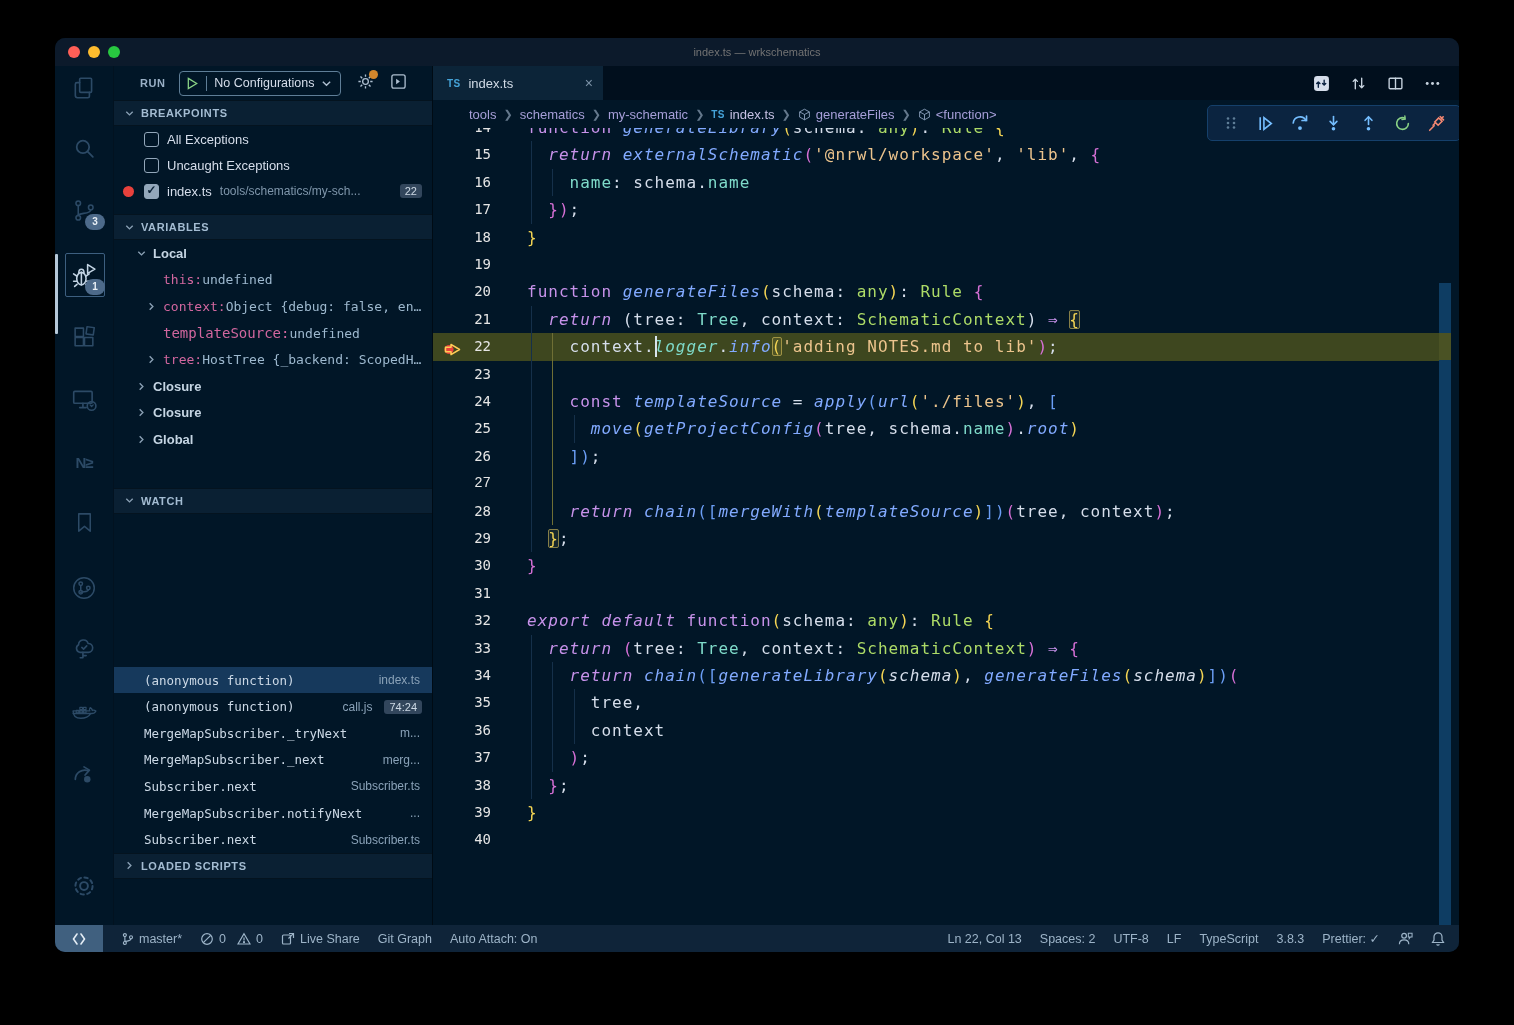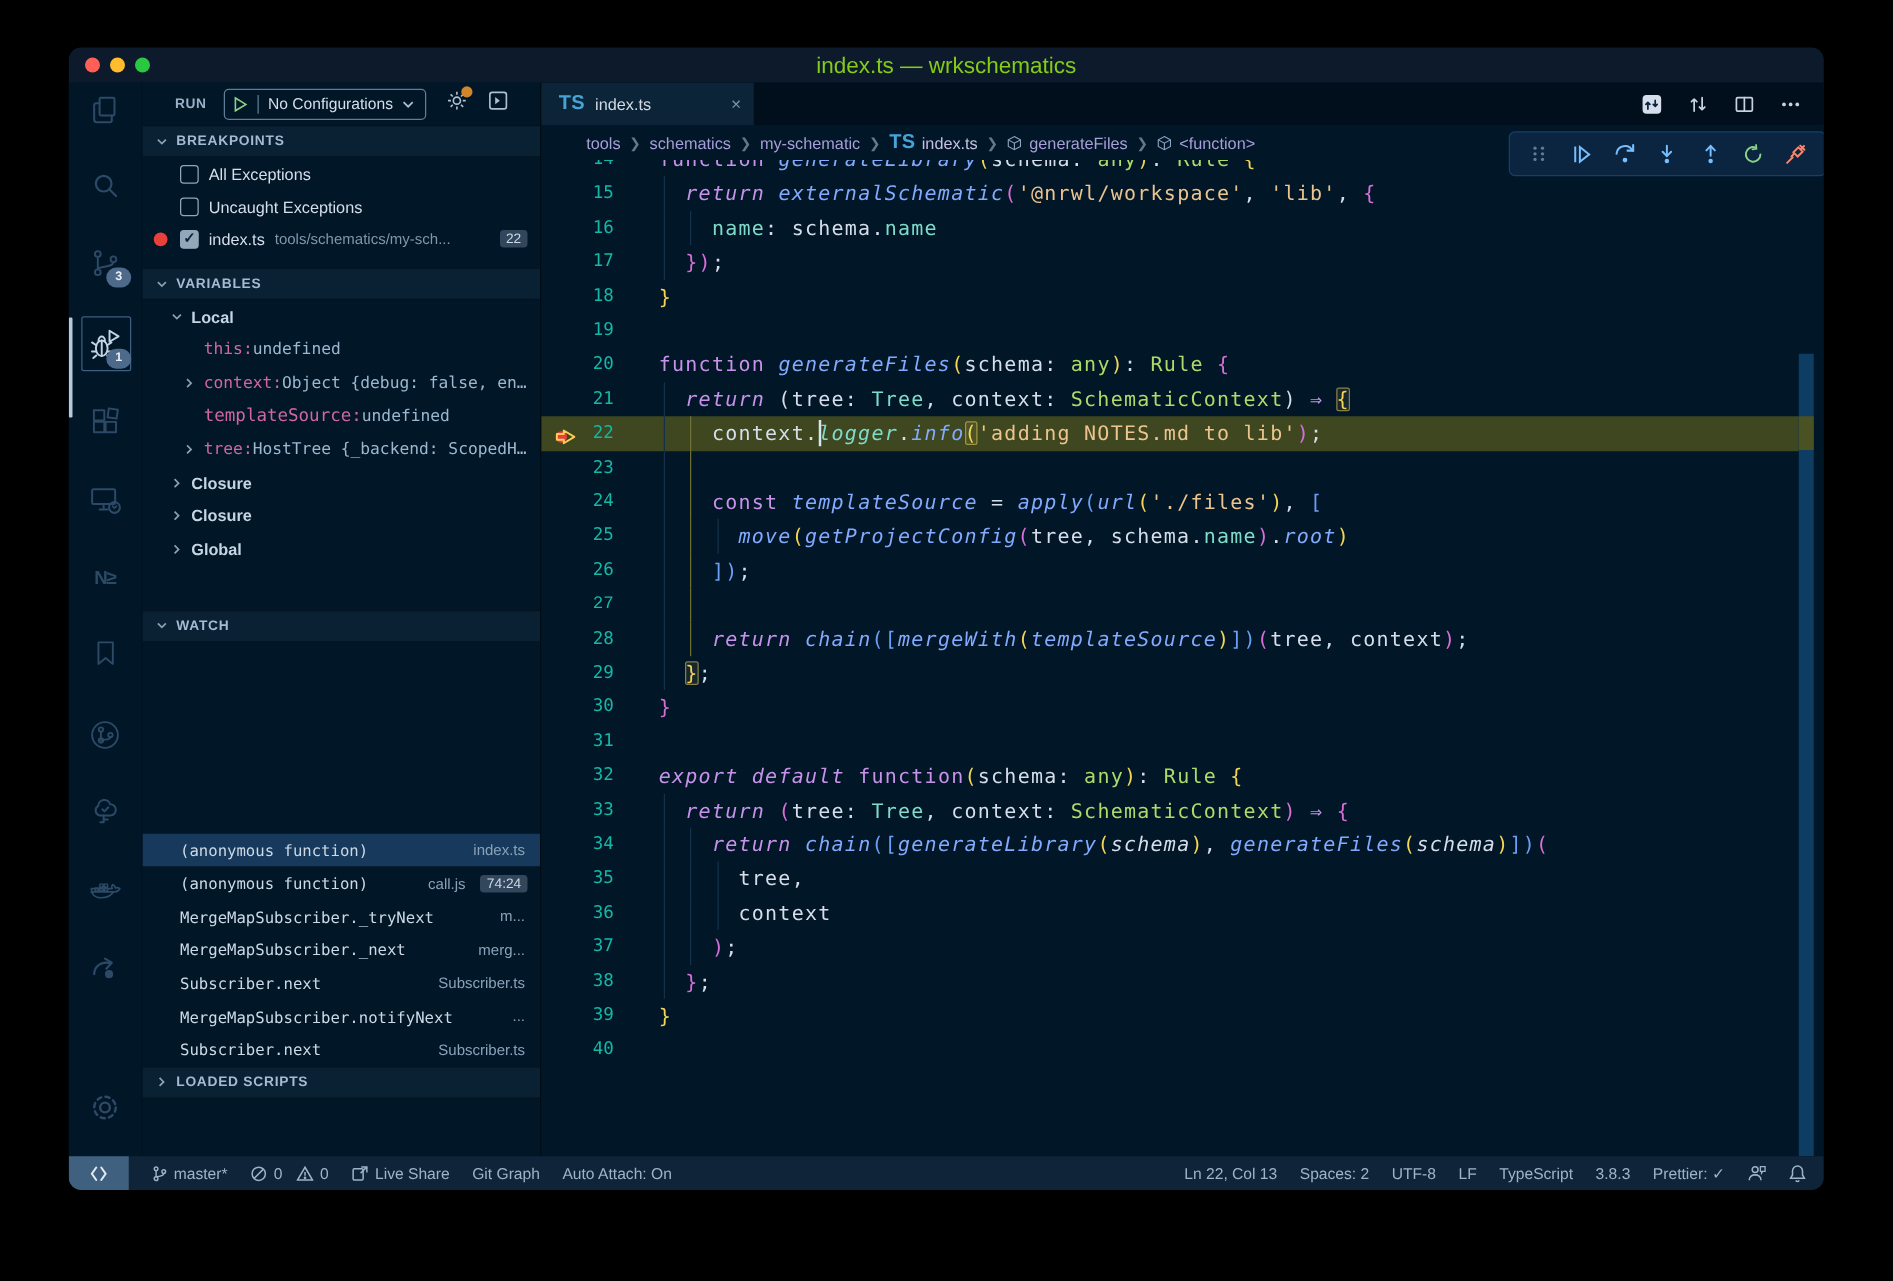--- a/index.html
+++ b/index.html
@@ -3,21 +3,21 @@
 <meta charset="utf-8">
 <style>
   html,body{margin:0;padding:0;background:#000;width:1514px;height:1025px;overflow:hidden;
     font-family:"Liberation Sans",sans-serif;-webkit-font-smoothing:antialiased;}
   .window{position:absolute;left:55px;top:38px;width:1404px;height:914px;background:#011627;
     border-radius:10px;overflow:hidden;box-shadow:0 18px 60px rgba(0,0,0,.7);}
   
   .titlebar{position:absolute;left:0;top:0;width:100%;height:28px;background:#0c1a2b;display:flex;align-items:center;}
   .lights{position:absolute;left:13px;top:8px;display:flex;gap:8px;}
   .light{width:12px;height:12px;border-radius:50%;}
-  .title{width:100%;text-align:center;font-size:18px;color:#84cc16;}
+  .title{width:100%;text-align:center;font-size:11px;color:#737373;}
   
   .content{position:absolute;left:0;top:28px;width:1404px;height:859px;display:flex;}
   
   .activitybar{position:relative;width:58px;height:100%;background:#011627;border-right:1px solid #021220;flex:none;}
   .ab-item{position:absolute;left:0;width:58px;height:48px;display:flex;align-items:center;justify-content:center;color:#2c4a66;}
   .ab-item svg{display:block;}
   .ab-item.active{color:#c3d4e4;}
   .ab-item.active .ab-box{position:absolute;left:10px;top:2px;width:38px;height:42px;border:1px solid #3d5f80;border-radius:2px;}
   .ab-indicator{position:absolute;left:0;top:-16px;width:3px;height:80px;background:#b6c9da;border-radius:1px;}
   .ab-badge{position:absolute;right:8px;bottom:4px;min-width:16px;height:16px;border-radius:9px;background:#4d6a8a;
@@ -51,31 +51,31 @@
   .frame-name{font-family:"DejaVu Sans Mono",monospace;font-size:12.5px;color:#ccd9e6;white-space:nowrap;}
   .frame-file{margin-left:auto;color:#8aa2b8;font-size:12px;padding-right:12px;white-space:nowrap;}
   .frame.selected{background:#16395c;}
   .spacer{flex:none;}
   
   .editor{position:relative;flex:1;height:100%;background:#011627;overflow:hidden;}
   .tabbar{position:absolute;left:0;top:0;width:100%;height:34px;background:#010f1d;display:flex;z-index:6;}
   .tab{width:146px;height:34px;background:#0c2438;display:flex;align-items:center;padding:0 10px 0 14px;gap:8px;flex:none;}
   .tab-label{color:#d2dbe6;font-size:13px;}
   .tab-close{margin-left:auto;color:#7d93a8;font-size:14px;}
-  .ts-badge{color:#45a3d8;font-size:16px;font-weight:bold;letter-spacing:.3px;}
+  .ts-badge{color:#45a3d8;font-size:10px;font-weight:bold;letter-spacing:.3px;}
   .tab-actions{margin-left:auto;display:flex;align-items:center;gap:20px;padding-right:18px;color:#c6d2de;}
   .crumbs{position:absolute;left:0;top:34px;width:100%;height:28px;background:#011627;display:flex;align-items:center;
     padding-left:36px;gap:7px;z-index:5;font-size:13px;color:#a79fd9;}
   .crumb-sep{color:#64788c;font-size:11px;}
   .crumb-ico{color:#8fa4c0;display:flex;}
   .code{position:absolute;left:0;top:0;width:1006px;height:100%;}
   .cline{position:absolute;left:0;width:1006px;height:27.4px;font-family:"DejaVu Sans Mono",monospace;
     font-size:16px;letter-spacing:1px;line-height:27.4px;white-space:pre;color:#d6deeb;}
   .cline.hl{background:#3e471f;}
-  .lnum{position:absolute;left:0;top:0;width:58px;text-align:right;color:#14b8a6;font-size:14px;letter-spacing:0;}
+  .lnum{position:absolute;left:0;top:0;width:58px;text-align:right;color:#e5e5e5;font-size:14px;letter-spacing:0;}
   .ltext{position:absolute;left:94px;top:0;}
   .guide{position:absolute;top:0;width:1px;height:27.4px;background:#15304a;}
   .guide.goldg{background:#6f6f35;}
   .tok-kw{color:#c792ea;} .tok-kwi{color:#c792ea;font-style:italic;}
   .tok-fn{color:#82aaff;font-style:italic;}
   .tok-var{color:#d6deeb;} .tok-vari{color:#d6deeb;font-style:italic;}
   .tok-str{color:#ecc48d;} .tok-type{color:#addb67;}
   .tok-teal{color:#7fdbca;} .tok-teali{color:#7fdbca;font-style:italic;}
   .tok-gold{color:#f4d554;} .tok-pink{color:#d670d6;} .tok-blu{color:#6b9ef5;}
   .boxed{outline:1px solid rgba(226,201,95,.55);outline-offset:-1px;background:rgba(226,201,95,.10);border-radius:2px;}

